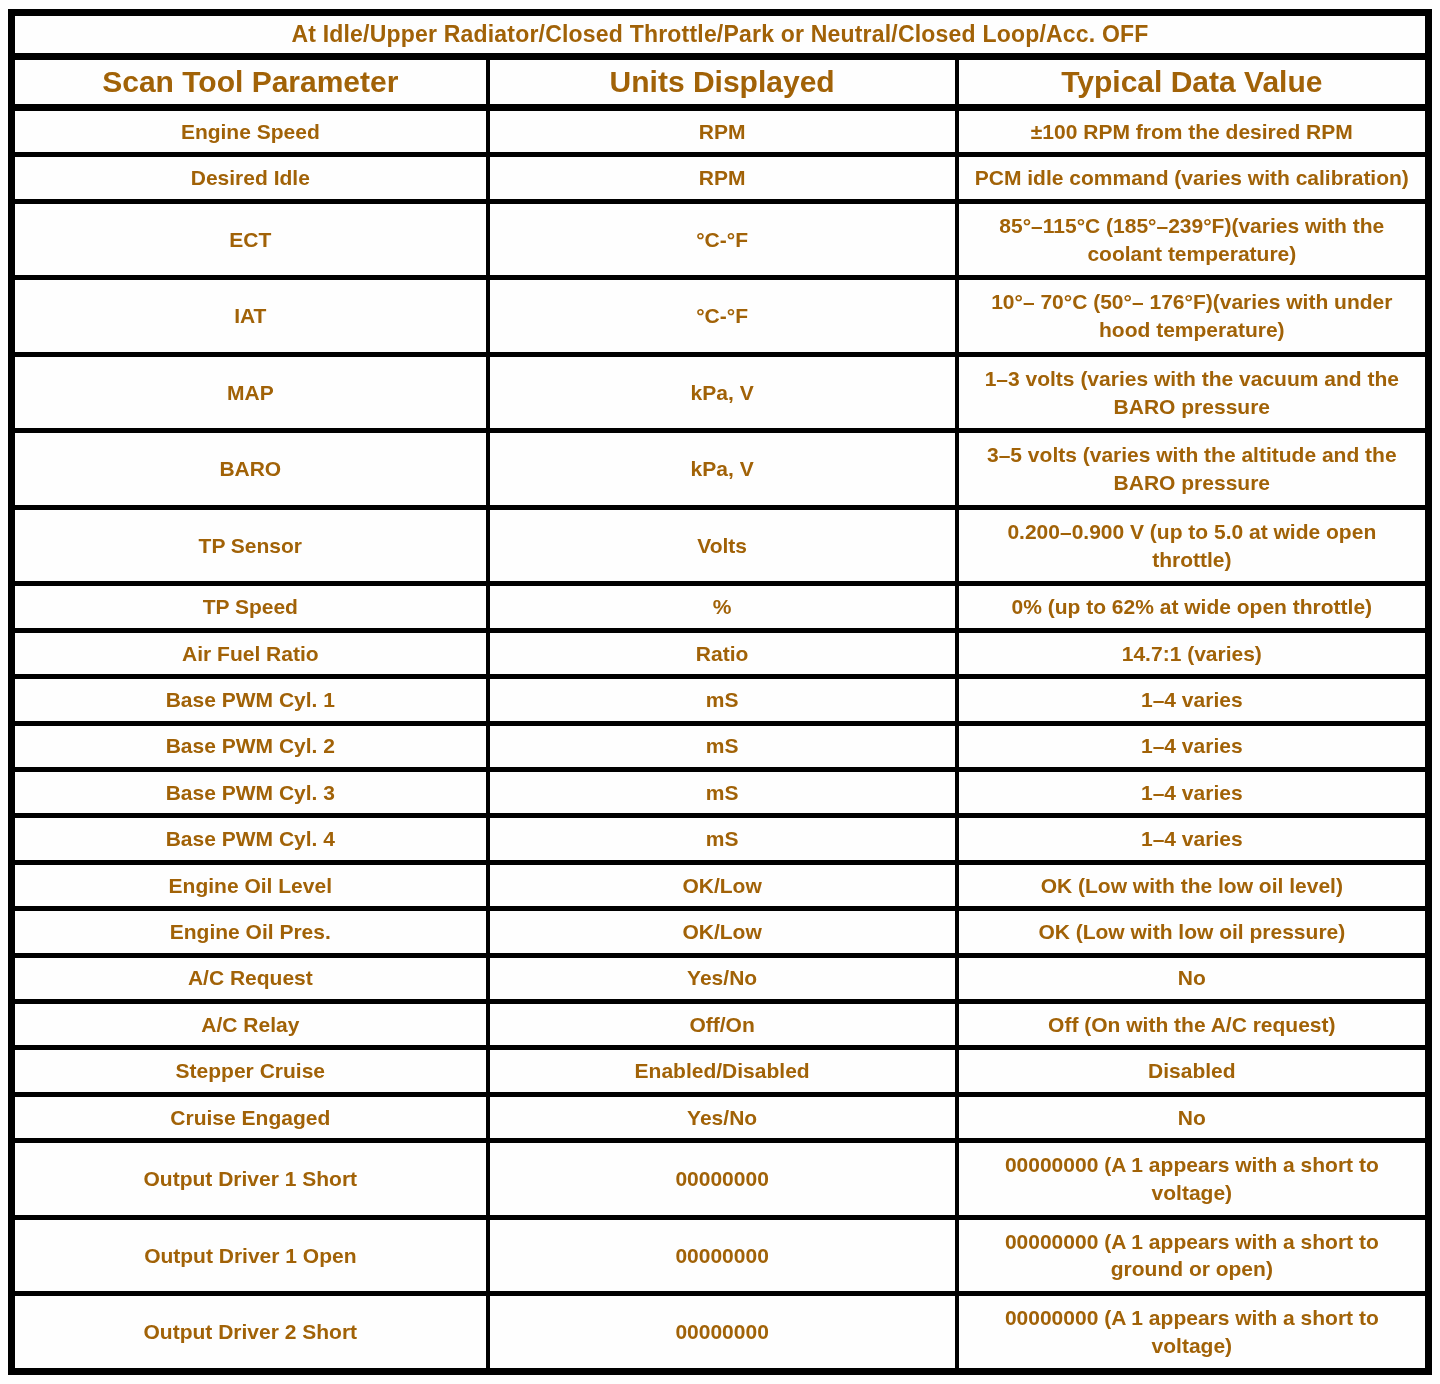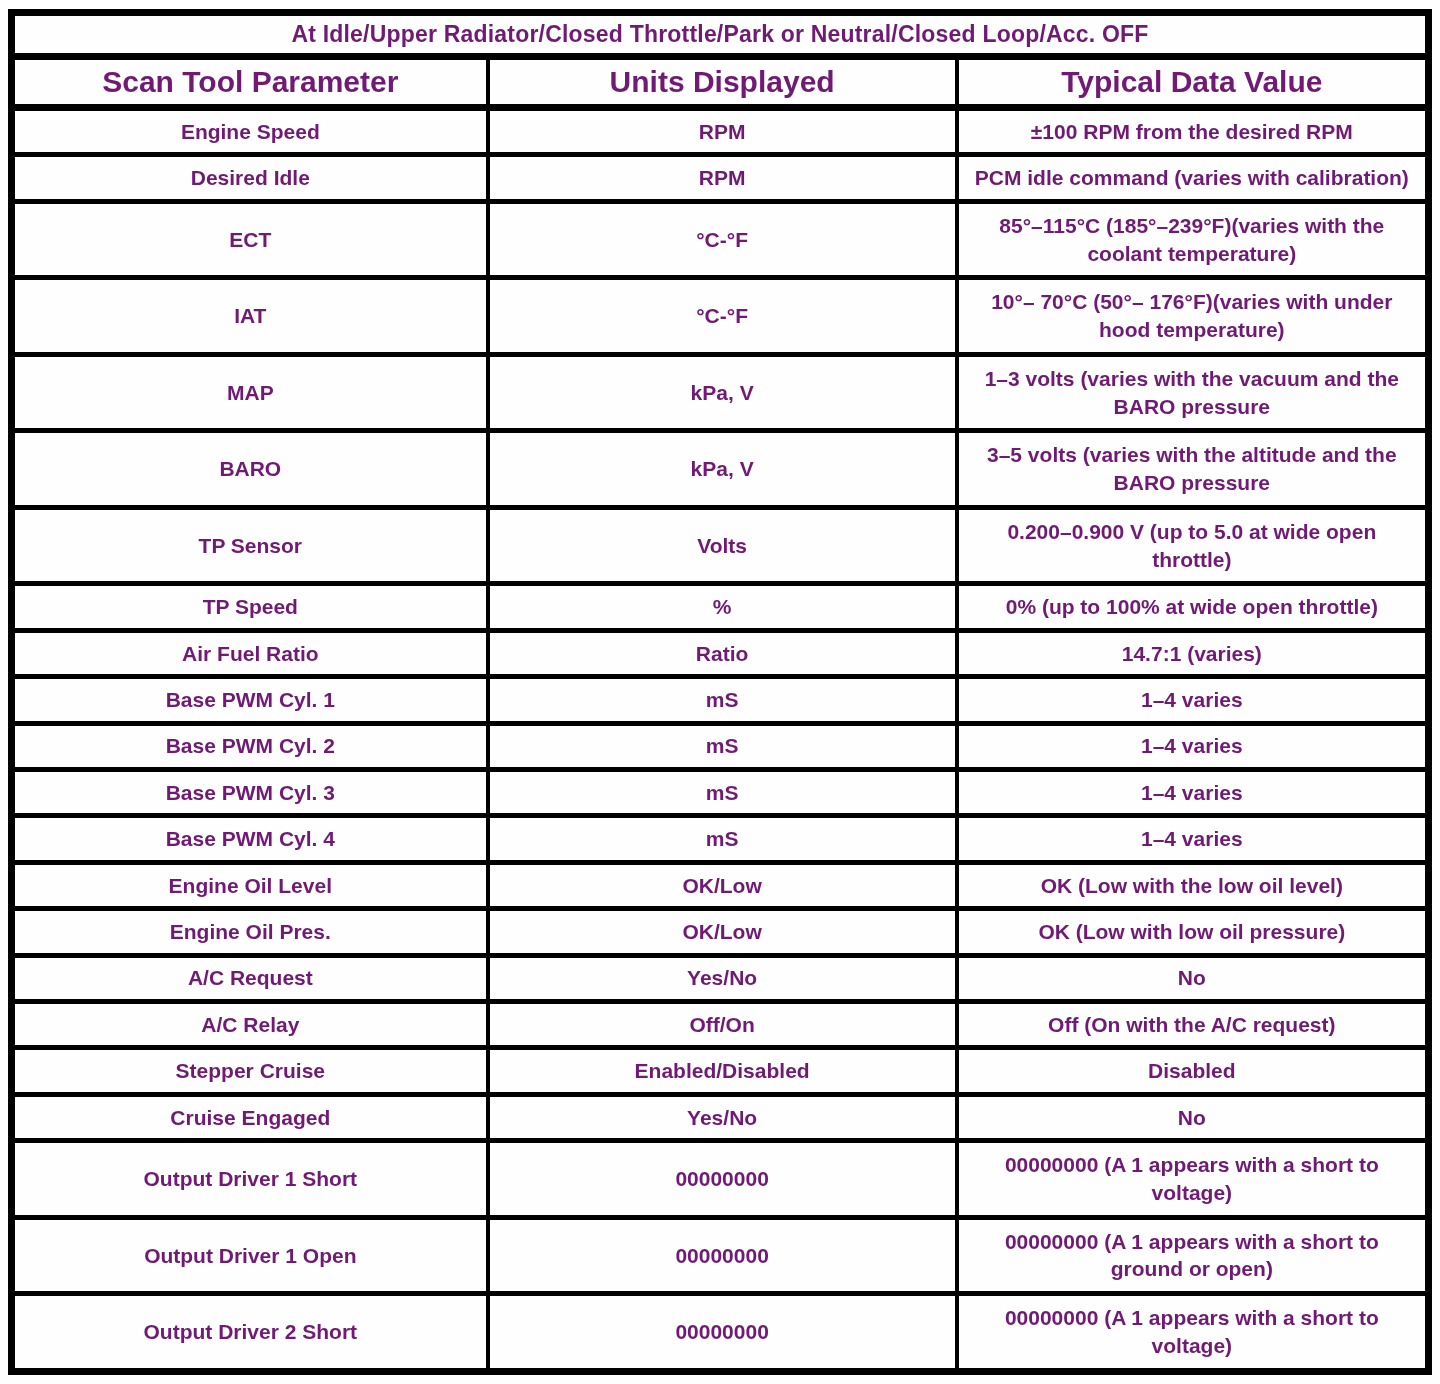--- a/index.html
+++ b/index.html
@@ -14,21 +14,21 @@
     box-sizing: border-box;
     padding: 9px 8px;
     background: #fefefe;
   }
   table.scan-table {
     width: 100%;
     height: 100%;
     border-collapse: collapse;
     table-layout: fixed;
     background: #fefefe;
-    color: #701a75;
+    color: #a16207;
   }
   table.scan-table col.c1 { width: 33.6%; }
   table.scan-table col.c2 { width: 33.1%; }
   table.scan-table col.c3 { width: 33.3%; }
 
   table.scan-table th,
   table.scan-table td {
     border-left: 4px solid #000;
     border-right: 4px solid #000;
     border-top: 5px solid #000;
@@ -115,21 +115,21 @@
     <td class="cell cell-value">3–5 volts (varies with the altitude and the BARO pressure</td>
   </tr>
         <tr>
     <td class="cell cell-parameter">TP Sensor</td>
     <td class="cell cell-units">Volts</td>
     <td class="cell cell-value">0.200–0.900 V (up to 5.0 at wide open throttle)</td>
   </tr>
         <tr>
     <td class="cell cell-parameter">TP Speed</td>
     <td class="cell cell-units">%</td>
-    <td class="cell cell-value">0% (up to 100% at wide open throttle)</td>
+    <td class="cell cell-value">0% (up to 62% at wide open throttle)</td>
   </tr>
         <tr>
     <td class="cell cell-parameter">Air Fuel Ratio</td>
     <td class="cell cell-units">Ratio</td>
     <td class="cell cell-value">14.7:1 (varies)</td>
   </tr>
         <tr>
     <td class="cell cell-parameter">Base PWM Cyl. 1</td>
     <td class="cell cell-units">mS</td>
     <td class="cell cell-value">1–4 varies</td>

